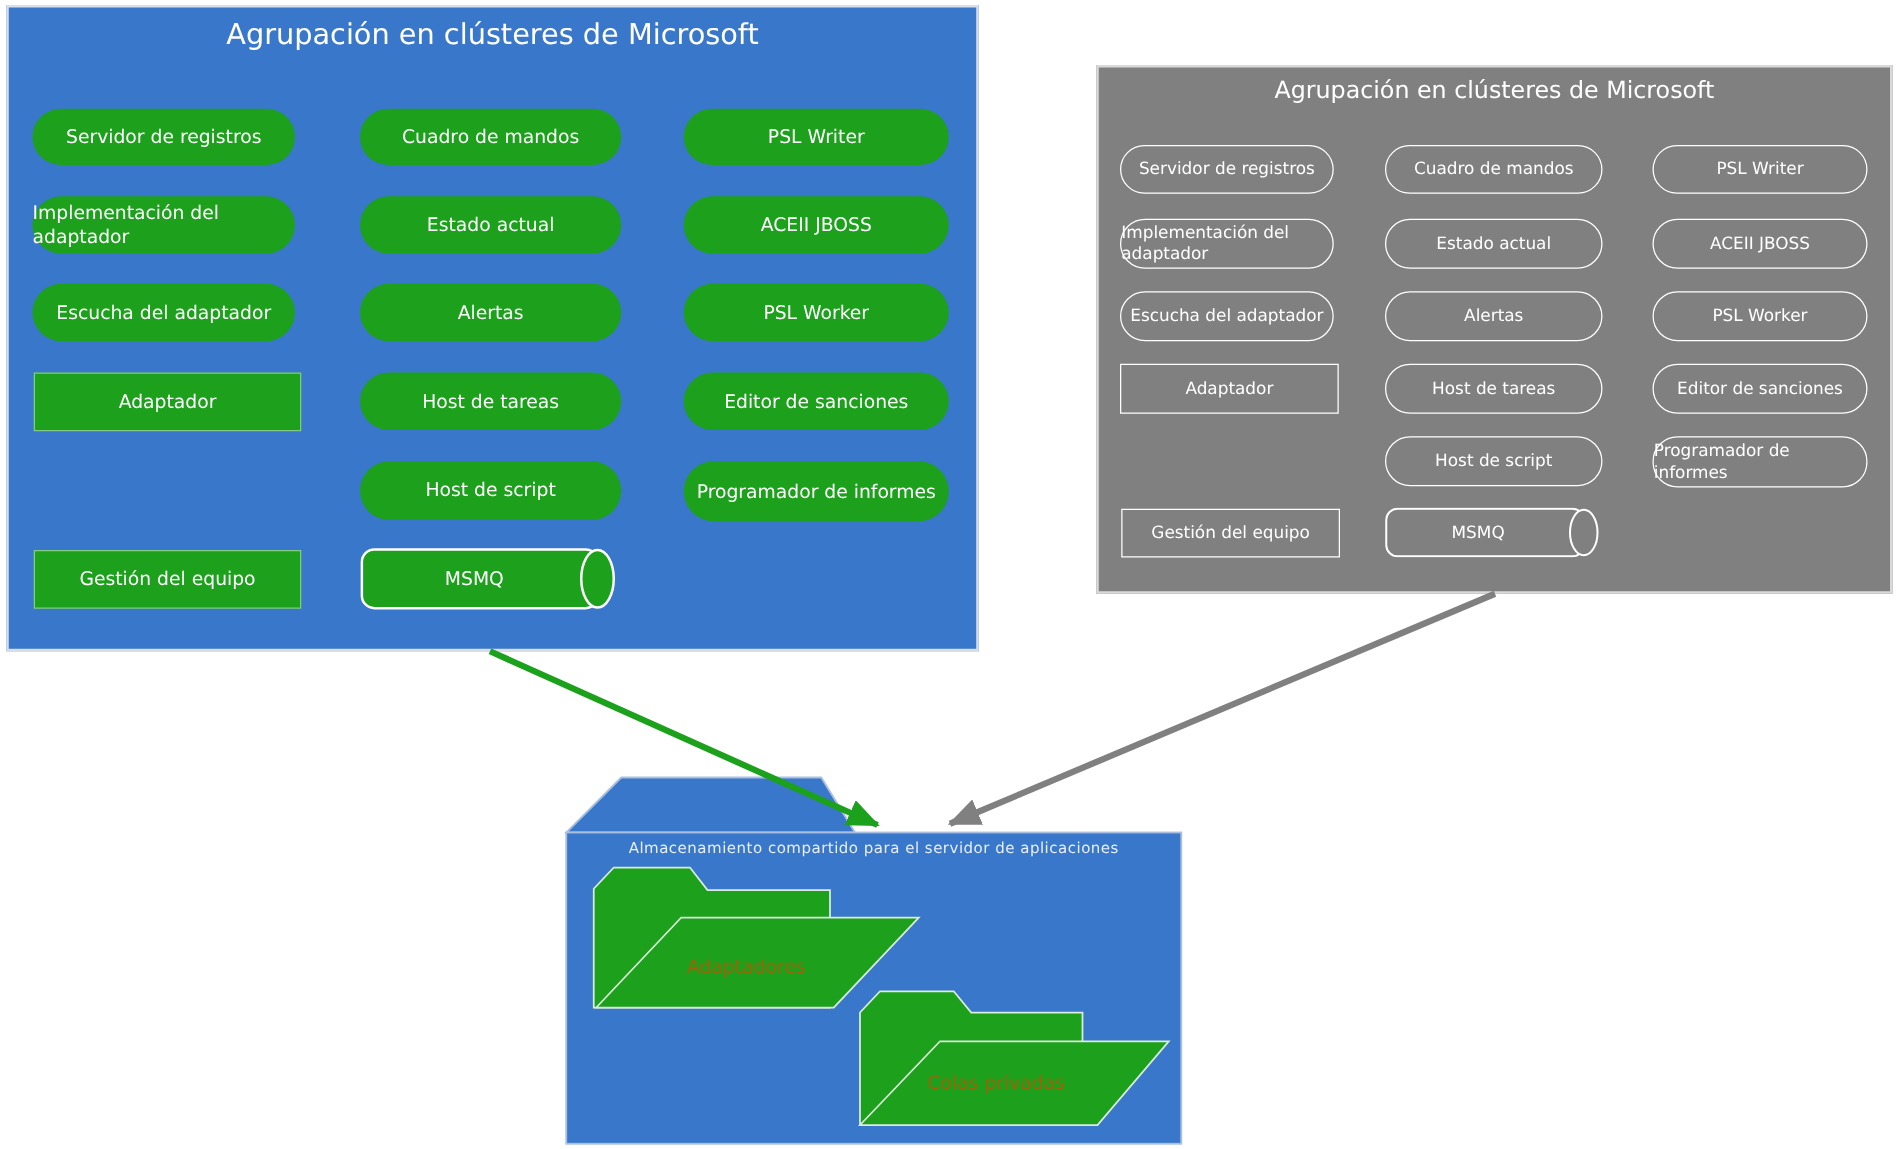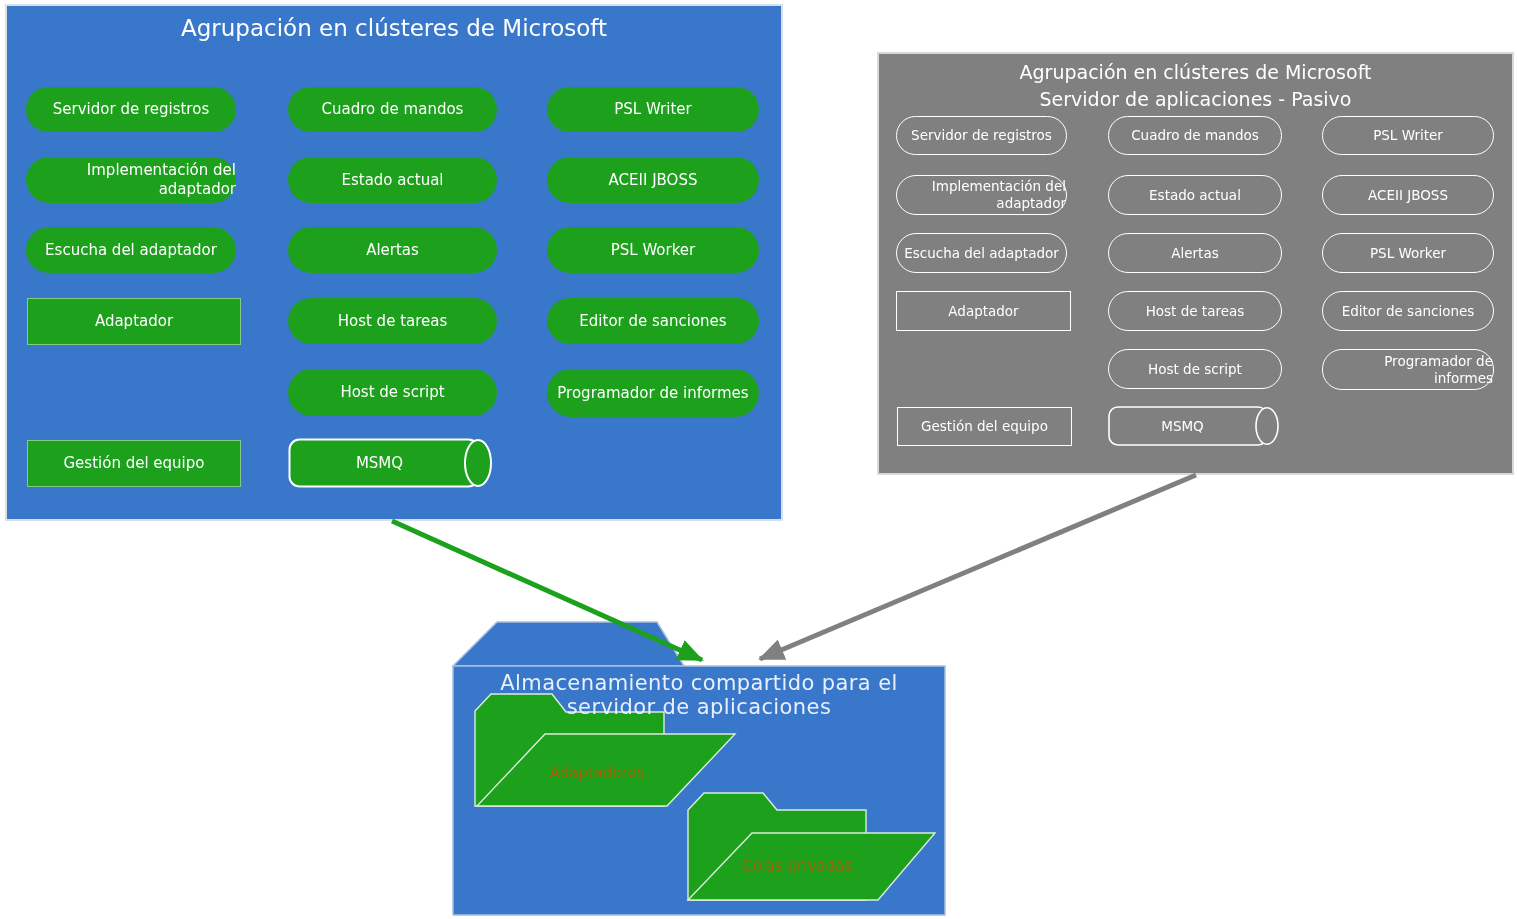--- a/index.html
+++ b/index.html
@@ -9,35 +9,35 @@
     background:#ffffff;
   }
   .box{position:absolute;box-sizing:border-box;}
   .cluster-active{left:5px;top:4px;width:778px;height:517px;background:#3877C9;border:2px solid #d9dfe8;}
   .cluster-passive{left:877px;top:52px;width:637px;height:423px;background:#808080;border:2px solid #d9d9d9;}
   .title{position:absolute;text-align:center;color:#ffffff;z-index:3;}
   .title-active{left:5px;top:12px;width:778px;font-size:23px;line-height:33px;}
   .title-passive{left:877px;top:59px;width:637px;font-size:19px;line-height:27px;}
   .node{
     position:absolute;display:flex;align-items:center;justify-content:center;
-    text-align:right;color:#ffffff;box-sizing:border-box;z-index:3;line-height:1.25;
+    text-align:left;color:#ffffff;box-sizing:border-box;z-index:3;line-height:1.25;
   }
   .a-node{font-size:15px;}
   .p-node{font-size:13.5px;}
   .a-pill{background:#1DA11D;border-radius:24px;}
   .a-rect{background:#1DA11D;border:1px solid rgba(255,255,255,0.45);}
   .p-pill{background:#808080;border:1.5px solid #ffffff;border-radius:20px;}
   .p-rect{background:#808080;border:1.5px solid #ffffff;}
   .cyl{background:transparent;}
   .cyl svg{position:absolute;left:0;top:0;}
   .cyl .cyl-label{position:absolute;left:0;right:24px;top:0;bottom:0;display:flex;align-items:center;justify-content:center;border-radius:17px;}
   .overlay-svg{position:absolute;left:0;top:0;z-index:2;pointer-events:none;}
   .storage-title{
     position:absolute;left:453px;top:671px;width:492px;text-align:center;
-    font-size:21px;letter-spacing:.4px;color:#E9EFFB;z-index:4;
+    font-size:12px;letter-spacing:.4px;color:#E9EFFB;z-index:4;
   }
   .folder-label{position:absolute;width:200px;text-align:center;font-size:15px;color:#a16207;z-index:4;}
   .folder-label-1{left:497px;top:764px;}
   .folder-label-2{left:697px;top:857px;}
 </style>
 </head>
 <body>
 
 <div class="stage">
 
@@ -65,21 +65,20 @@
     <svg width="207" height="50" viewBox="0 0 207 50">
       <rect x="1.5" y="1.5" width="189" height="47" rx="10" fill="#1DA11D" stroke="#ffffff" stroke-width="2"></rect>
       <ellipse cx="190" cy="25" rx="13" ry="23" fill="#1DA11D" stroke="#ffffff" stroke-width="2"></ellipse>
     </svg>
     <span class="cyl-label">MSMQ</span>
   </div>
 
   <div class="box cluster-passive"></div>
   <div class="title title-passive">
     <div>Agrupación en clústeres de Microsoft</div>
-    <div>Servidor de aplicaciones - Pasivo</div>
   </div>
 
   <div class="node p-node p-pill" style="left:896px;top:116px;width:171px;height:39px">Servidor de registros</div>
   <div class="node p-node p-pill" style="left:1108px;top:116px;width:174px;height:39px">Cuadro de mandos</div>
   <div class="node p-node p-pill" style="left:1322px;top:116px;width:172px;height:39px">PSL Writer</div>
   <div class="node p-node p-pill" style="left:896px;top:175px;width:171px;height:40px">Implementación del adaptador</div>
   <div class="node p-node p-pill" style="left:1108px;top:175px;width:174px;height:40px">Estado actual</div>
   <div class="node p-node p-pill" style="left:1322px;top:175px;width:172px;height:40px">ACEII JBOSS</div>
   <div class="node p-node p-pill" style="left:896px;top:233px;width:171px;height:40px">Escucha del adaptador</div>
   <div class="node p-node p-pill" style="left:1108px;top:233px;width:174px;height:40px">Alertas</div>

